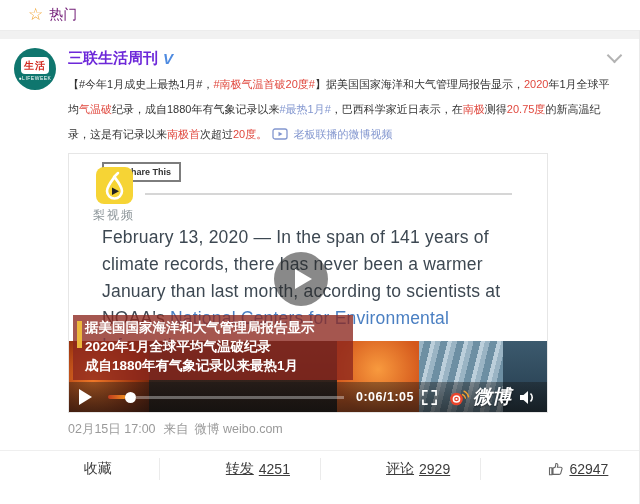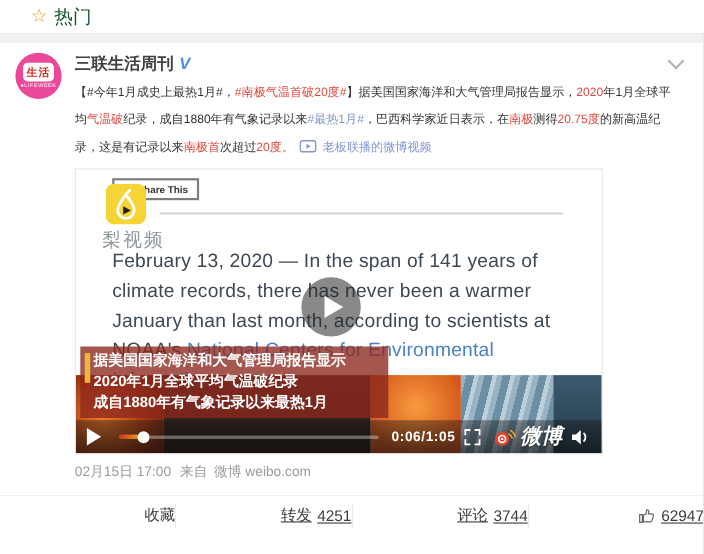--- a/index.html
+++ b/index.html
@@ -5,47 +5,47 @@
   html,body{margin:0;padding:0;}
   body{
     width:640px;height:504px;overflow:hidden;position:relative;
     background:#fff;font-family:"Liberation Sans","DejaVu Sans",sans-serif;
     color:#333;
   }
   
   .topbar{height:30px;display:flex;align-items:center;gap:6px;padding-left:28px;
     background:#fff;border-bottom:1px solid #ececec;}
   .star{color:#f0a32f;font-size:17px;line-height:1;margin-top:-2px;}
-  .topbar-label{font-size:17px;color:#14532d;}
+  .topbar-label{font-size:14px;color:#701a75;}
   .gap-strip{height:8px;background:#f1f1f1;}
   
   .card{position:relative;background:#fff;padding:9px 26px 0 68px;}
   .avatar{position:absolute;left:14px;top:9px;width:42px;height:42px;border-radius:50%;
-    background:#ec4899;display:flex;flex-direction:column;align-items:center;justify-content:center;}
+    background:#0f766e;display:flex;flex-direction:column;align-items:center;justify-content:center;}
   .avatar-inner{width:28px;height:17px;background:#fff;border-radius:4px;display:flex;
     align-items:center;justify-content:center;font-weight:bold;font-size:10px;color:#d22c21;letter-spacing:1px;}
   .avatar-sub{color:#fff;font-size:5px;margin-top:1px;letter-spacing:0.5px;}
   .chevron{position:absolute;right:20px;top:11px;width:9px;height:9px;
     border-right:2px solid #b3b3b3;border-bottom:2px solid #b3b3b3;transform:rotate(45deg);cursor:pointer;}
   .header{display:flex;align-items:center;gap:5px;height:20px;}
-  .author{font-size:15px;font-weight:600;color:#404040;}
+  .author{font-size:15px;font-weight:600;color:#6d28d9;}
   .vbadge{color:#4f8be0;font-weight:800;font-style:italic;font-size:15px;}
   
   .post-text{margin-top:4px;font-size:11px;line-height:25px;color:#333;}
   .seg-normal{color:#333;}
   .seg-red{color:#e0483e;}
   .seg-blue{color:#8296cf;}
   .vid-link-icon{display:inline-block;vertical-align:-2px;margin:0 2px 0 2px;}
   
   .video{margin-top:6px;width:478px;height:258px;border:1px solid #e6e6e6;
     position:relative;background:#fff;overflow:hidden;}
   .share-btn{position:absolute;left:33px;top:8px;z-index:2;display:flex;align-items:center;gap:4px;
     background:#fff;border:2px solid #7d7d7d;padding:3px 8px;font-size:9px;font-weight:700;color:#333;}
   .pear-logo{position:absolute;left:27px;top:13px;z-index:3;}
-  .watermark{position:absolute;left:24px;top:53px;font-size:17px;color:#8e979b;letter-spacing:2px;z-index:2;}
+  .watermark{position:absolute;left:24px;top:53px;font-size:12px;color:#8e979b;letter-spacing:2px;z-index:2;}
   .hr-line{position:absolute;left:76px;right:35px;top:39px;height:2px;background:#d6d6d6;}
   .quote{position:absolute;left:33px;top:70px;width:414px;font-size:17.5px;line-height:27px;
     color:#3d4852;letter-spacing:0.2px;}
   .quote-link{color:#4a7fc2;}
   .play-overlay{position:absolute;left:205px;top:98px;width:54px;height:54px;border-radius:50%;
     background:rgba(40,40,40,0.55);z-index:5;display:flex;align-items:center;justify-content:center;cursor:pointer;}
   .play-overlay .tri{width:0;height:0;border-left:17px solid #fff;border-top:10px solid transparent;
     border-bottom:10px solid transparent;margin-left:5px;}
   
   .footage{position:absolute;left:0;right:0;bottom:0;top:187px;display:flex;z-index:1;}
@@ -70,21 +70,21 @@
   .prog-dot{width:11px;height:11px;border-radius:50%;background:#fff;margin-left:-1px;flex:none;}
   .prog-track{flex:1;height:3px;background:rgba(255,255,255,.35);}
   .time{color:#fff;font-size:12.5px;font-weight:700;letter-spacing:0.5px;}
   .wb-logo{display:flex;align-items:center;gap:3px;margin-left:4px;}
   .wb-text{color:#fff;font-size:19px;font-weight:700;font-style:italic;text-shadow:0 1px 2px rgba(0,0,0,.5);}
   
   .ts-row{margin-top:8px;font-size:12.5px;color:#9a9a9a;display:flex;gap:6px;}
   .ts-row .src{margin-left:2px;}
   .actions{margin:12px -26px 0 -68px;border-top:1px solid #efefef;height:35px;
     display:flex;align-items:center;background:#fff;}
-  .action-cell{flex:1;height:22px;display:flex;align-items:center;justify-content:flex-end;gap:5px;
+  .action-cell{flex:1;height:22px;display:flex;align-items:center;justify-content:center;gap:5px;
     font-size:14px;color:#3c3c3c;cursor:pointer;padding-left:36px;}
   .action-cell + .action-cell{border-left:1px solid #ebebeb;text-decoration:underline;}
   .right-edge{position:absolute;right:0;top:30px;bottom:0;width:1px;background:#eaeaea;}
 </style>
 </head>
 <body>
 
 <div class="topbar">
   <span class="star">☆</span>
   <span class="topbar-label">热门</span>
@@ -185,21 +185,21 @@
   <div class="actions">
     <div class="action-cell">
       <span>收藏</span>
     </div>
     <div class="action-cell">
       <span>转发</span>
       <span>4251</span>
     </div>
     <div class="action-cell">
       <span>评论</span>
-      <span>3744</span>
+      <span>2929</span>
     </div>
     <div class="action-cell">
       <svg width="16" height="16" viewBox="0 0 16 16">
         <path d="M1.5 6.8h2.4v7H1.5z M5 13.4V7.2l2.3-1.1.6-3.5c1.5-.3 2.1.7 1.9 2L9.4 6.2h3.3c1 0 1.6.8 1.3 1.7l-1.3 4.4c-.2.7-.8 1.1-1.5 1.1z" fill="none" stroke="#666" stroke-width="1.1"></path>
       </svg>
       <span>62947</span>
     </div>
   </div>
 </div>
 <div class="right-edge"></div>

